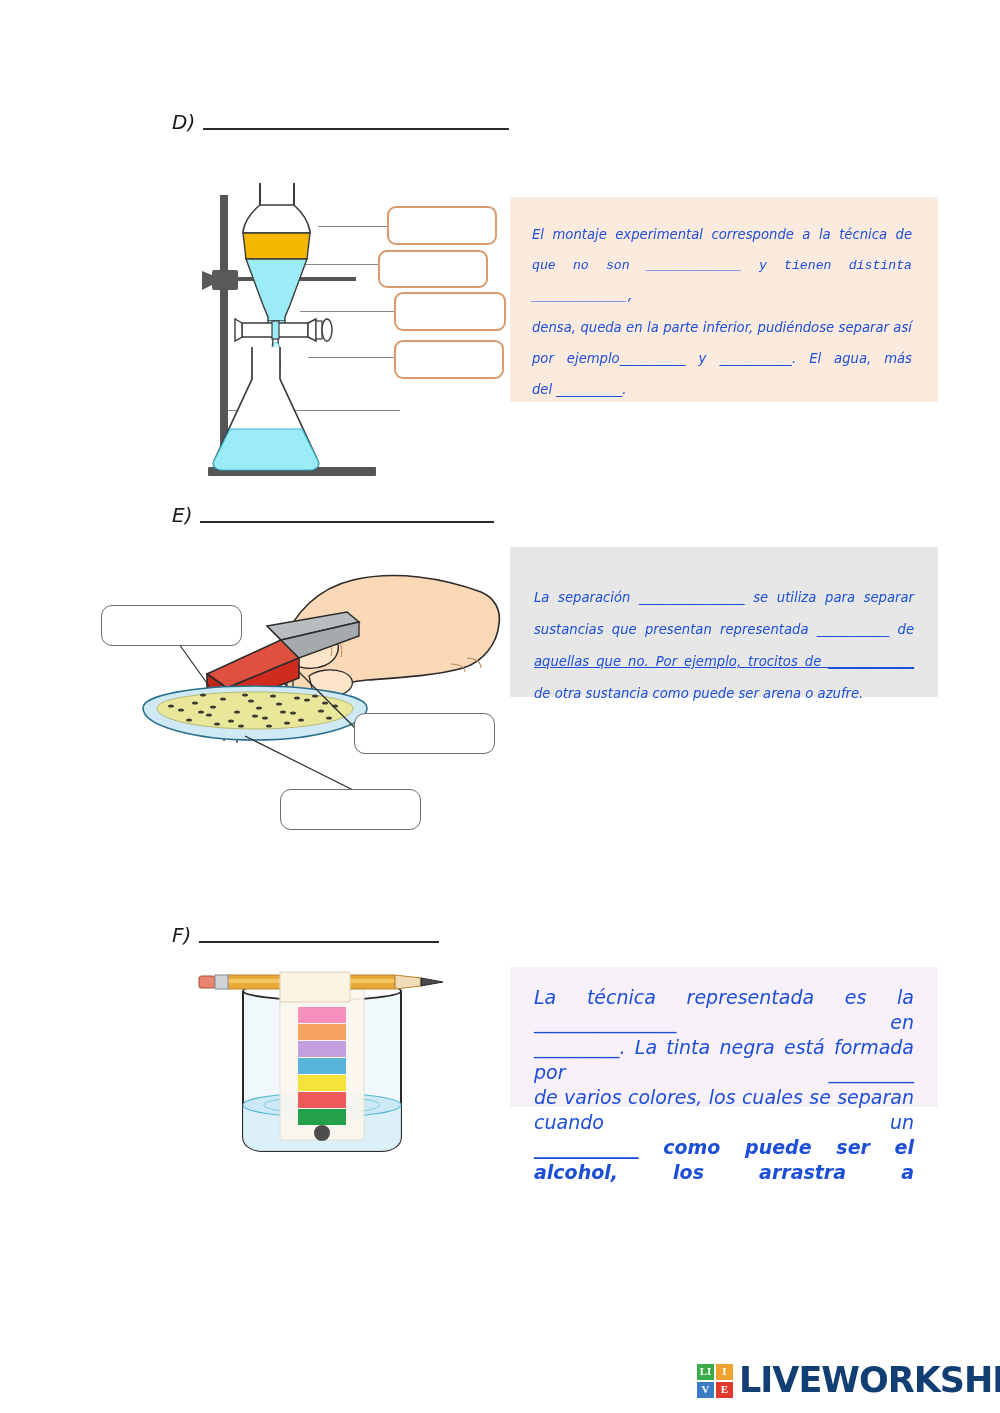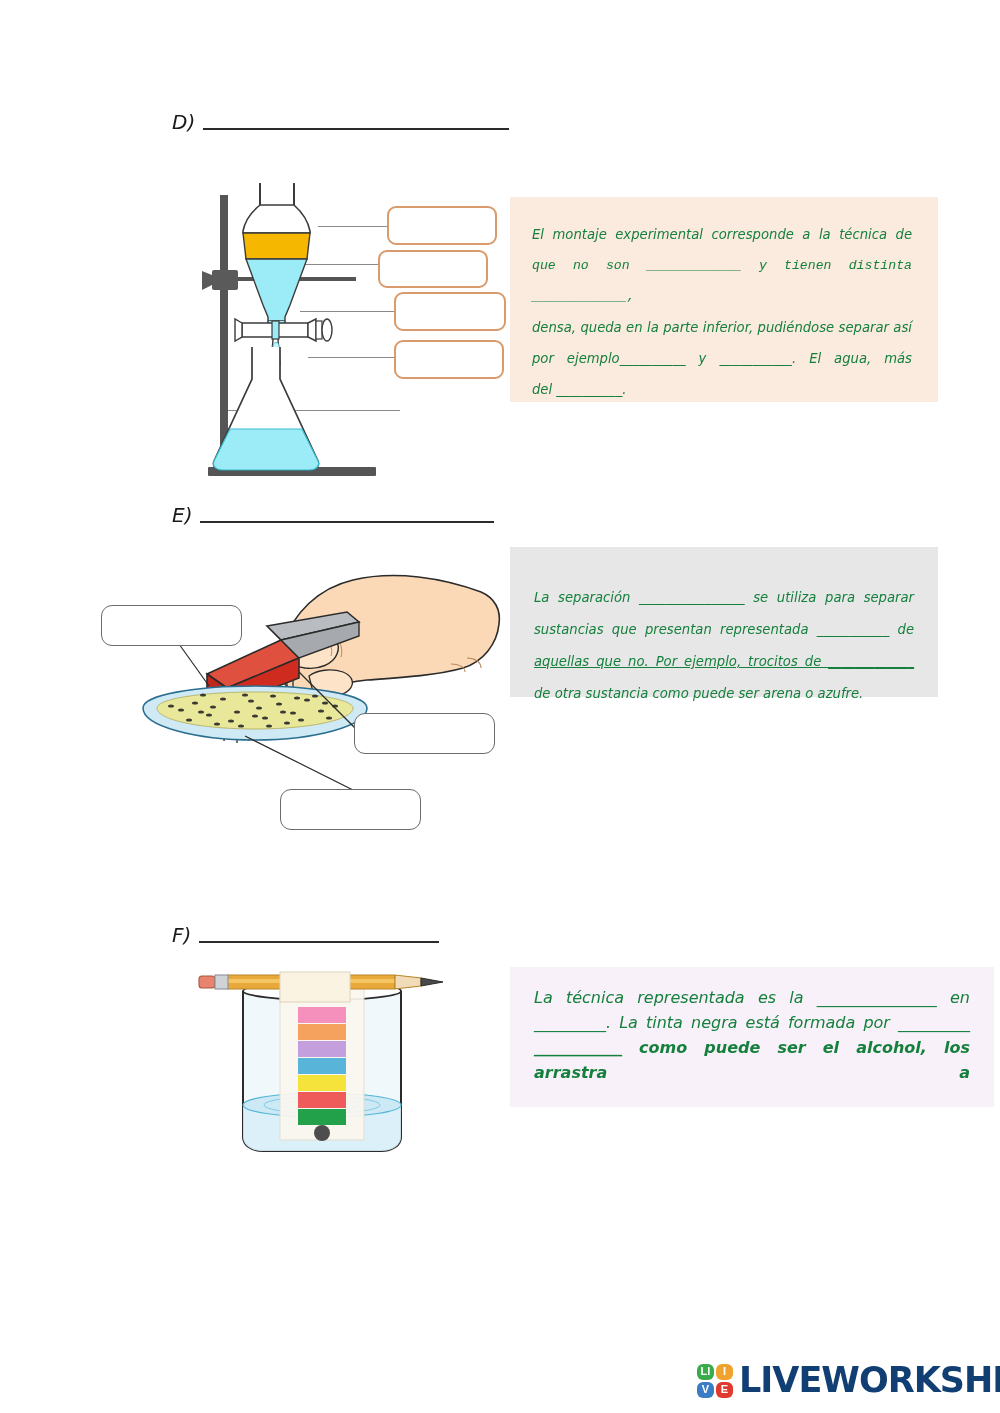--- a/index.html
+++ b/index.html
@@ -33,21 +33,21 @@
   .section-rule {
     border-bottom: 2px solid #2b2b2b;
     height: 0;
   }
 
   
   .text-block {
     position: absolute;
     font-family: "DejaVu Sans", sans-serif;
     font-style: italic;
-    color: #15803d;
+    color: #1d4ed8;
     text-align: justify;
     text-justify: inter-word;
   }
   .text-block p {
     margin: 0;
   }
 
   
   .ans-box {
     position: absolute;
@@ -77,24 +77,24 @@
   }
   .logo-grid {
     display: grid;
     grid-template-columns: 17px 17px;
     grid-template-rows: 16px 16px;
     gap: 2px;
   }
   .logo-cell {
     display: flex; align-items: center; justify-content: center;
     color: #ffffff;
-    font-family: Liberation Sans, sans-serif;
+    font-family: Liberation Serif, serif;
     font-weight: bold;
     font-size: 11px;
-    border-radius: 6px;
+    border-radius: 0;
     line-height: 1;
   }
   .logo-word {
     font-family: "DejaVu Sans", sans-serif;
     font-weight: bold;
     font-size: 35px;
     letter-spacing: -1px;
     color: #123f73;
     line-height: 1;
   }
@@ -314,25 +314,26 @@
     <rect x="113" y="86" width="48" height="16" fill="#c39fdd"></rect>
     <rect x="113" y="103" width="48" height="16" fill="#58b4d8"></rect>
     <rect x="113" y="120" width="48" height="16" fill="#f5e23a"></rect>
     <rect x="113" y="137" width="48" height="16" fill="#ef5b5b"></rect>
     <rect x="113" y="154" width="48" height="16" fill="#22a14a"></rect>
   </g>
 
   <circle cx="137" cy="178" r="8" fill="#4d4d4d"></circle>
 </svg>
 
-<div class="text-block" id="panel-f" style="left:510px; top:967px; width:484px; height:140px;
+<div class="text-block" id="panel-f" style="left:510px; top:967px; width:428px; height:140px;
             background:#f9f1f9; padding:18px 24px 0 24px;
-            font-size:16px; line-height:25px;">
+            font-size:19px; line-height:25px;">
   <p style="text-align:justify; text-align-last:justify;">La técnica representada es la _______________ en</p>
   <p style="text-align:justify; text-align-last:justify;">_________. La tinta negra está formada por _________</p>
+  <p style="text-align:justify; text-align-last:justify;">de varios colores, los cuales se separan cuando un</p>
   <p style="text-align:justify; text-align-last:justify;font-weight:bold;">___________ como puede ser el alcohol, los arrastra a</p>
 </div>
 
 <div id="footer-logo" style="left:697px; top:1363px;">
   <div class="logo-grid">
     <div class="logo-cell" style="background: rgb(58, 171, 74);">LI</div>
     <div class="logo-cell" style="background: rgb(240, 163, 44);">I</div>
     <div class="logo-cell" style="background: rgb(59, 125, 196);">V</div>
     <div class="logo-cell" style="background: rgb(224, 58, 47);">E</div>
   </div>

